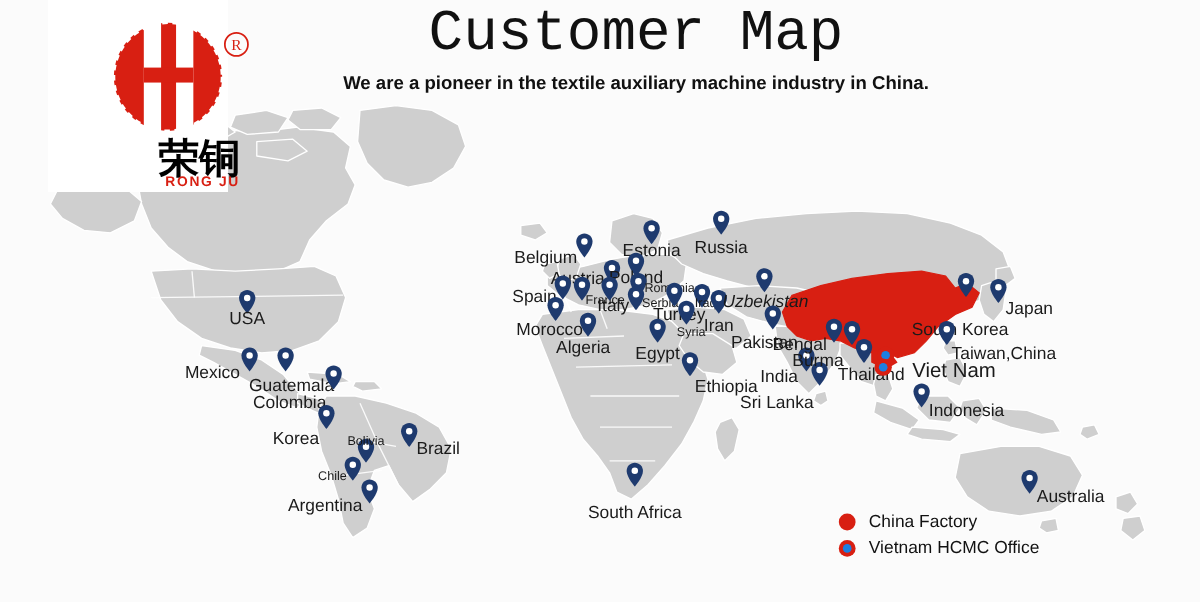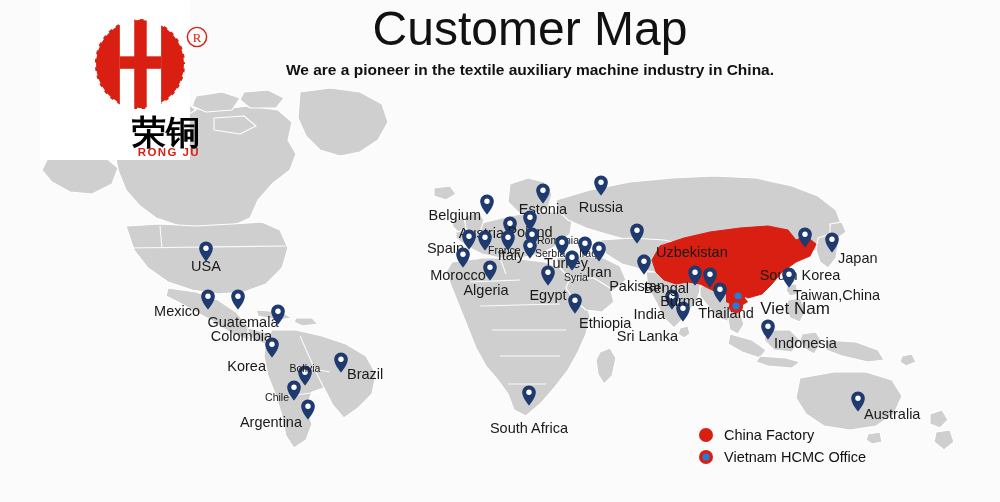--- a/index.html
+++ b/index.html
@@ -34,21 +34,21 @@
   #title{
     position:absolute;
     left:230px;top:2px;
     width:600px;
     text-align:center;
     font-size:48px;
     line-height:54px;
     font-weight:400;
     color:#111111;
     letter-spacing:0px;
-    font-family:Liberation Sans, sans-serif;
+    font-family:Liberation Mono, monospace;
   }
   #subtitle{
     position:absolute;
     left:200px;top:60px;
     width:660px;
     text-align:center;
     font-size:15.5px;
     line-height:20px;
     font-weight:700;
     color:#111111;
@@ -415,21 +415,21 @@
           <circle cx="7.5" cy="7.3" r="2.7" fill="#ffffff"></circle>
         </svg>
       </div>
       <div class="mlabel sz-lg anchor-c" style="left: 599px; top: 272px;">Iran</div>
       <div class="marker" style="left: 637px; top: 244px;">
         <svg width="15" height="21" viewBox="0 0 15 21">
           <path d="M7.5 0.6C3.7 0.6 0.7 3.6 0.7 7.4c0 5.1 6.8 13.1 6.8 13.1s6.8-8 6.8-13.1C14.3 3.6 11.3 0.6 7.5 0.6z" fill="#1e3a6e"></path>
           <circle cx="7.5" cy="7.3" r="2.7" fill="#ffffff"></circle>
         </svg>
       </div>
-      <div class="mlabel sz-lg anchor-l" style="left: 656px; top: 252px;">Uzbekistan</div>
+      <div class="mlabel sz-lg anchor-l" style="left: 602px; top: 252px; font-style: italic;">Uzbekistan</div>
       <div class="marker" style="left: 644px; top: 275px;">
         <svg width="15" height="21" viewBox="0 0 15 21">
           <path d="M7.5 0.6C3.7 0.6 0.7 3.6 0.7 7.4c0 5.1 6.8 13.1 6.8 13.1s6.8-8 6.8-13.1C14.3 3.6 11.3 0.6 7.5 0.6z" fill="#1e3a6e"></path>
           <circle cx="7.5" cy="7.3" r="2.7" fill="#ffffff"></circle>
         </svg>
       </div>
       <div class="mlabel sz-lg anchor-c" style="left: 637px; top: 286px;">Pakistan</div>
       <div class="marker" style="left: 463px; top: 268px;">
         <svg width="15" height="21" viewBox="0 0 15 21">
           <path d="M7.5 0.6C3.7 0.6 0.7 3.6 0.7 7.4c0 5.1 6.8 13.1 6.8 13.1s6.8-8 6.8-13.1C14.3 3.6 11.3 0.6 7.5 0.6z" fill="#1e3a6e"></path>

